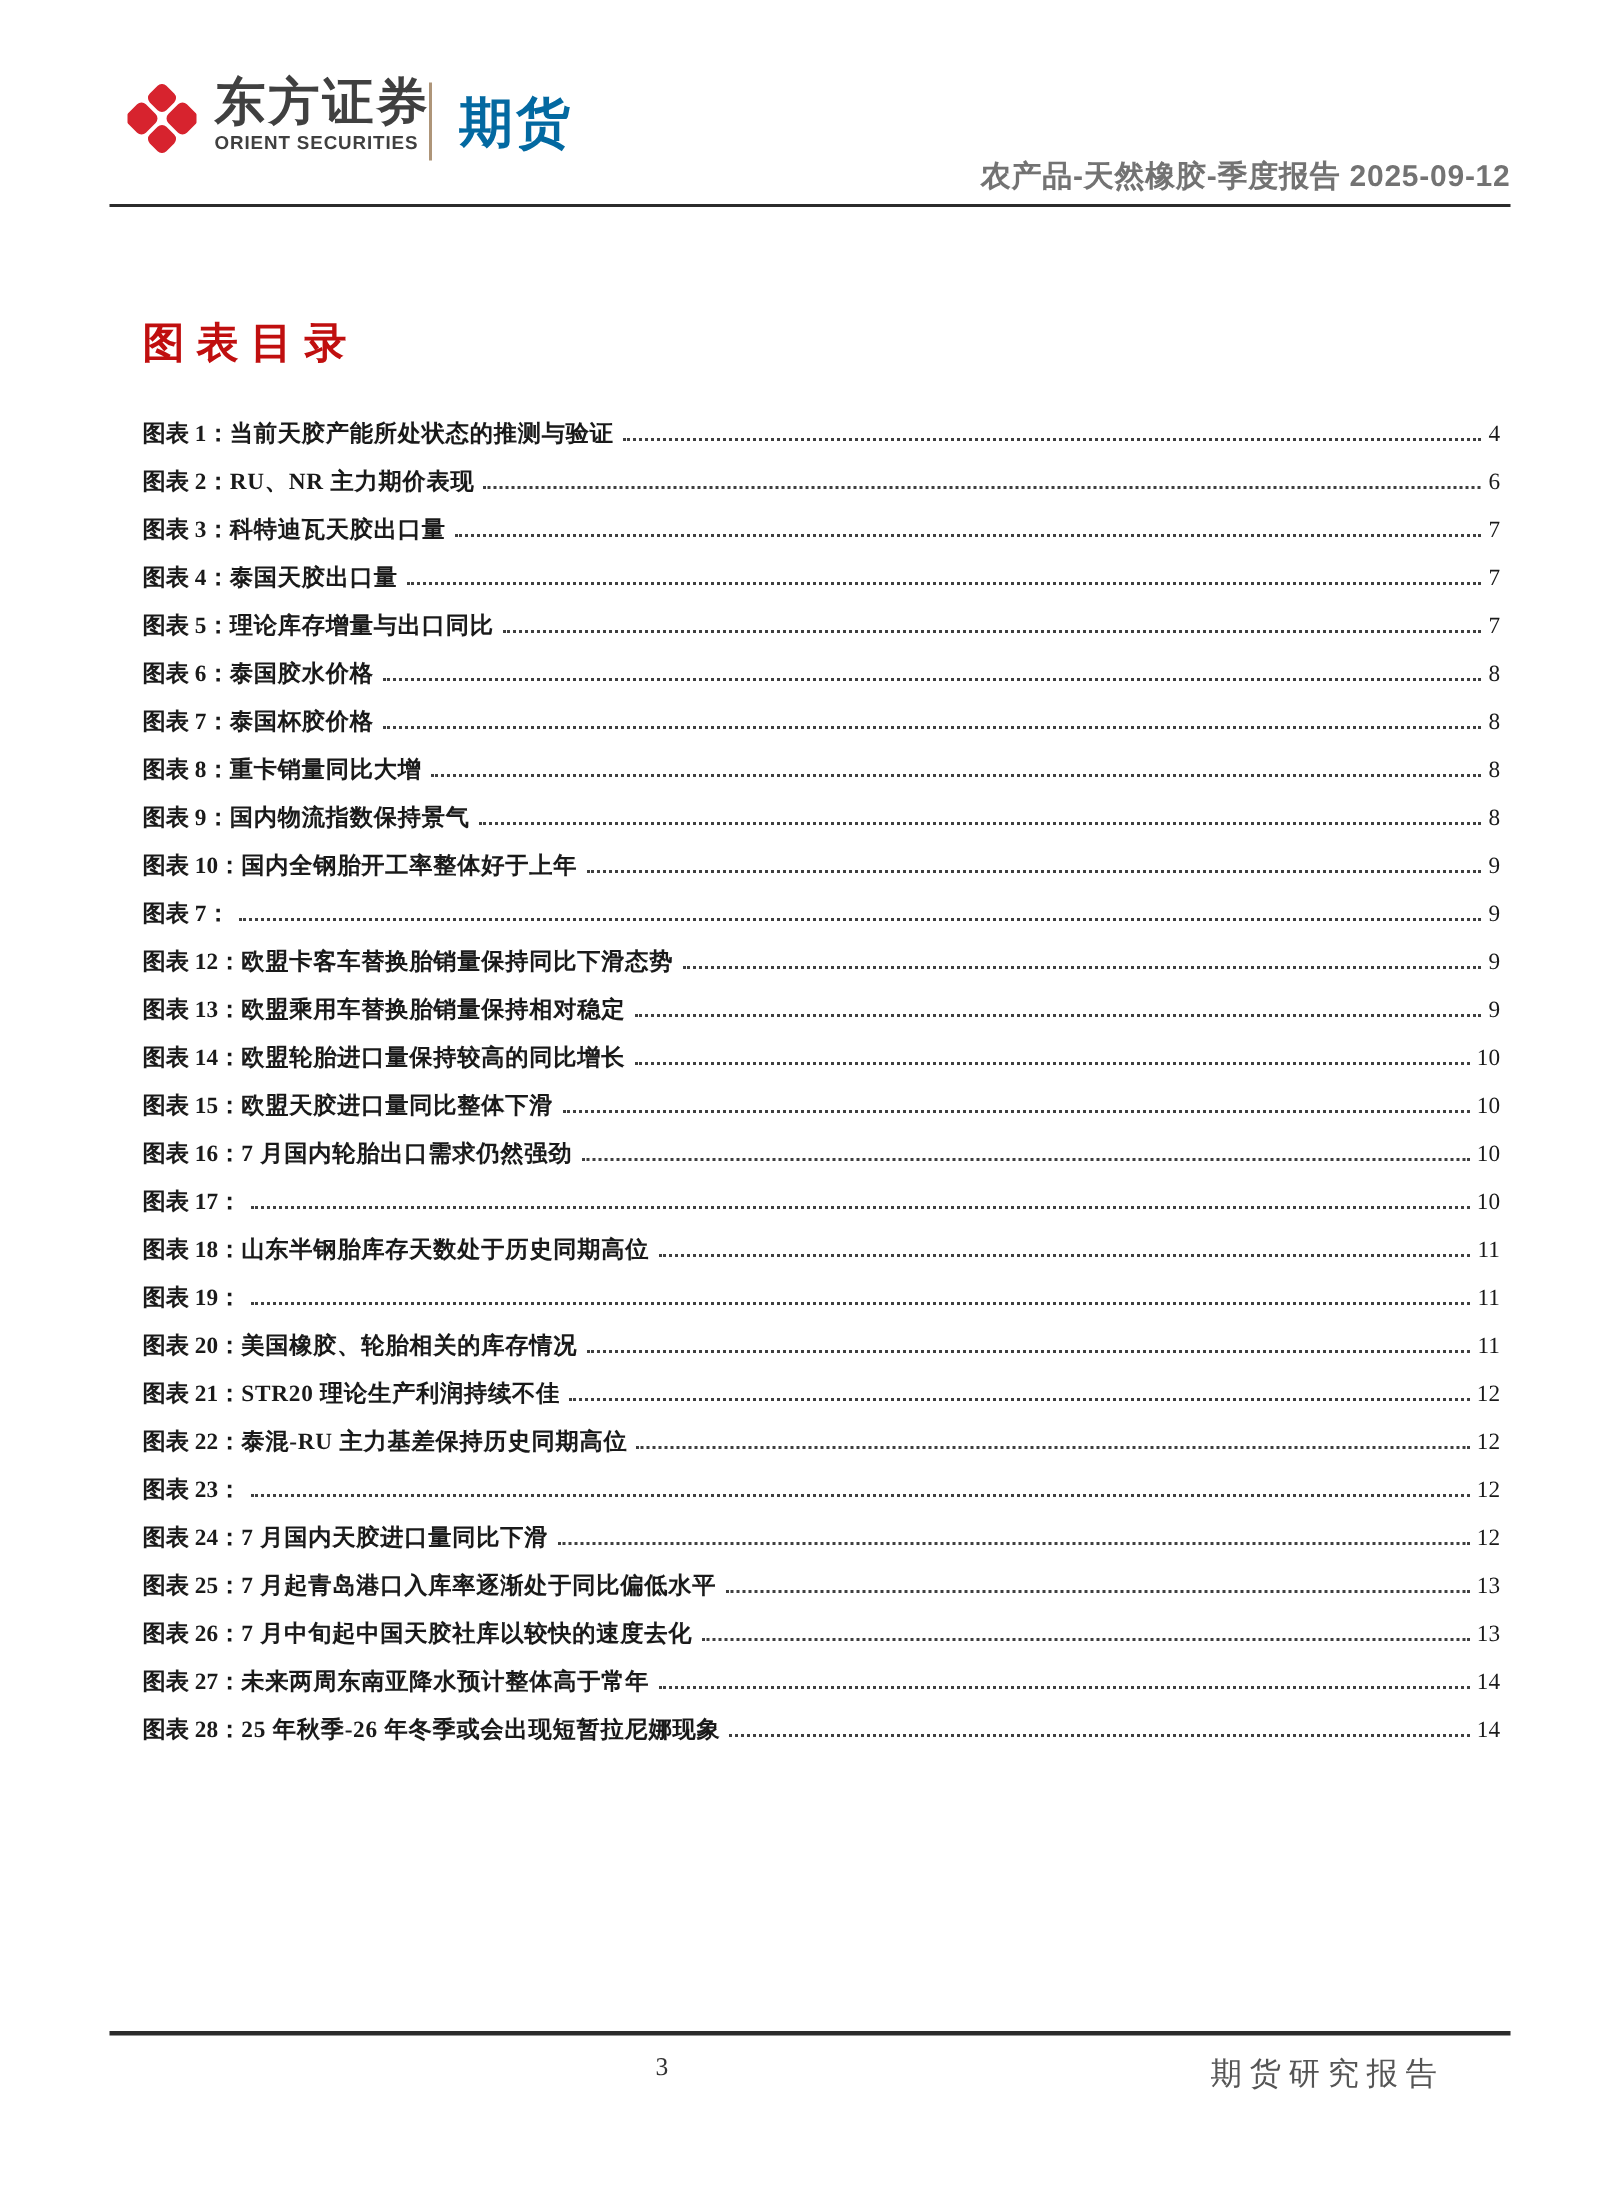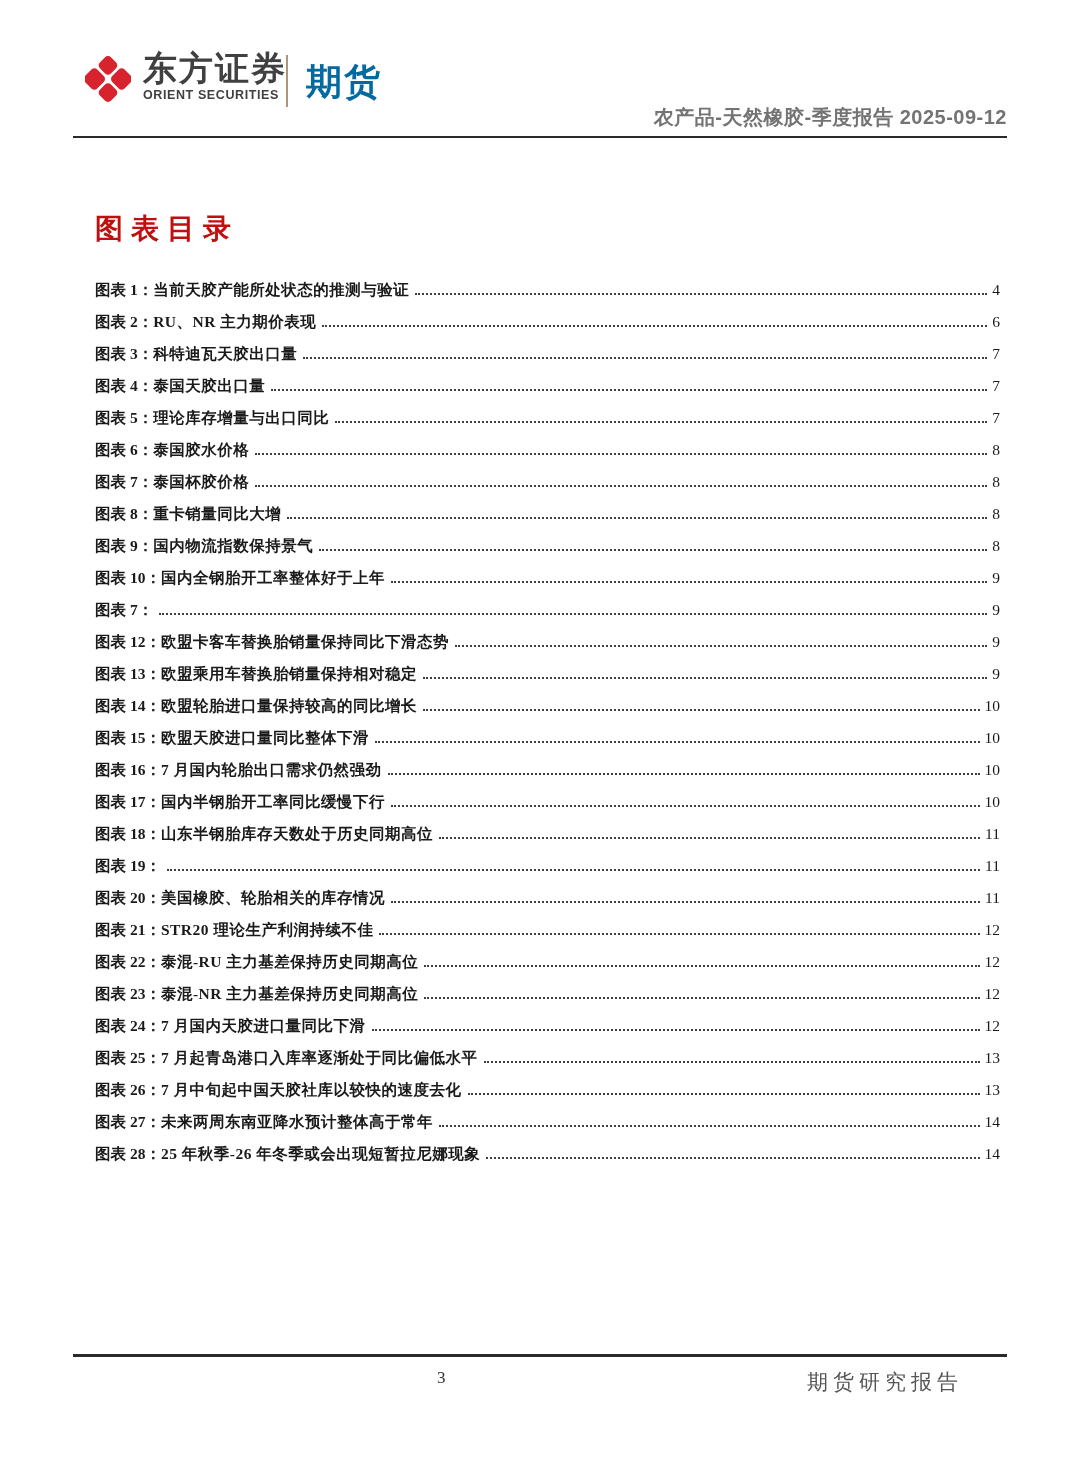--- a/index.html
+++ b/index.html
@@ -195,21 +195,20 @@
 
     <div class="toc-row">
       <span class="toc-label">图表 16：</span>
       <span class="toc-text">7 月国内轮胎出口需求仍然强劲</span>
       <span class="toc-leader"></span>
       <span class="toc-page">10</span>
     </div>
 
     <div class="toc-row">
       <span class="toc-label">图表 17：</span>
-      <span class="toc-text">国内半钢胎开工率同比缓慢下行</span>
       <span class="toc-leader"></span>
       <span class="toc-page">10</span>
     </div>
 
     <div class="toc-row">
       <span class="toc-label">图表 18：</span>
       <span class="toc-text">山东半钢胎库存天数处于历史同期高位</span>
       <span class="toc-leader"></span>
       <span class="toc-page">11</span>
     </div>
@@ -236,21 +235,20 @@
 
     <div class="toc-row">
       <span class="toc-label">图表 22：</span>
       <span class="toc-text">泰混-RU 主力基差保持历史同期高位</span>
       <span class="toc-leader"></span>
       <span class="toc-page">12</span>
     </div>
 
     <div class="toc-row">
       <span class="toc-label">图表 23：</span>
-      <span class="toc-text">泰混-NR 主力基差保持历史同期高位</span>
       <span class="toc-leader"></span>
       <span class="toc-page">12</span>
     </div>
 
     <div class="toc-row">
       <span class="toc-label">图表 24：</span>
       <span class="toc-text">7 月国内天胶进口量同比下滑</span>
       <span class="toc-leader"></span>
       <span class="toc-page">12</span>
     </div>

